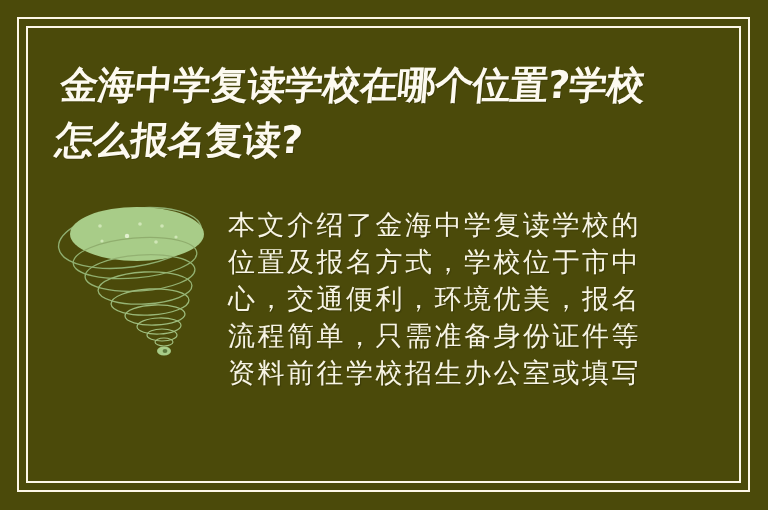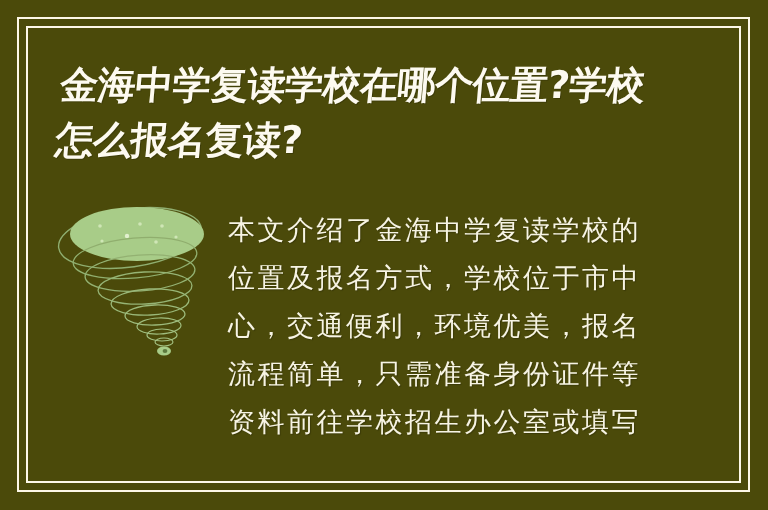--- a/index.html
+++ b/index.html
@@ -66,21 +66,21 @@
 
   
   .body-copy {
     position: absolute;
     left: 228px;
     top: 206px;
     width: 432px;
     color: #f7f4e4;
     font-family: "DejaVu Serif", serif;
     font-size: 27px;
-    line-height: 48px;
+    line-height: 37px;
     letter-spacing: 2.5px;
     text-shadow: 1px 1px 1px rgba(0,0,0,0.22);
     white-space: pre-wrap;
     word-break: break-all;
   }
 </style>
 </head>
 <body>
 
 <div id="poster">

